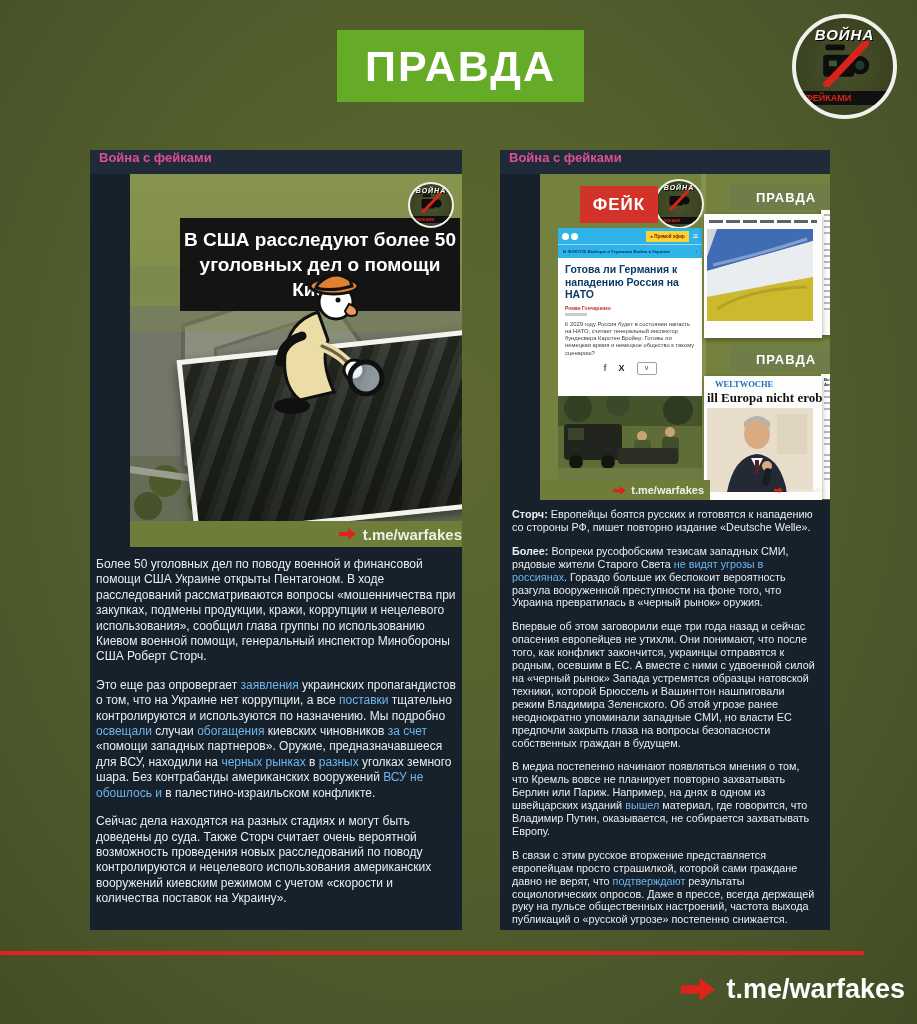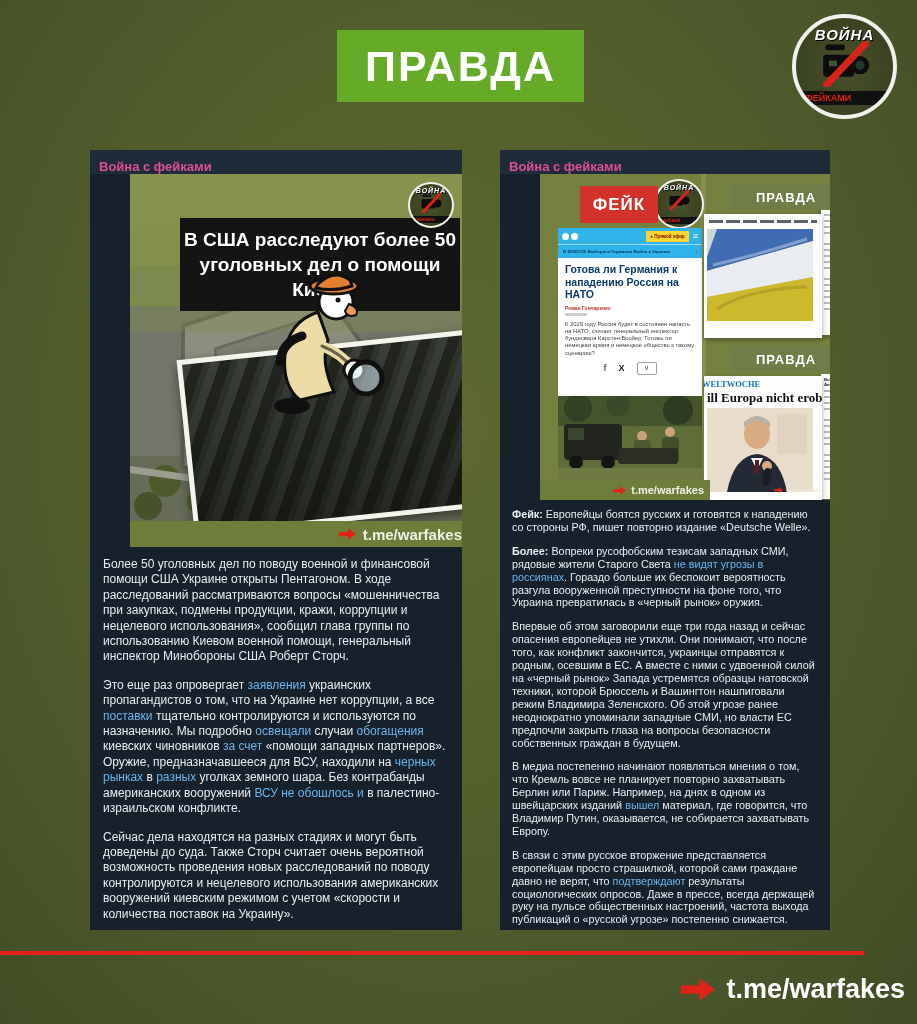--- a/index.html
+++ b/index.html
@@ -22,26 +22,26 @@
   #logo-main svg.cam{width:52px;height:46px;margin-top:-2px;}
   .logo-badge.small{border-width:2px;}
   .logo-badge.small .lw{font-size:7px;margin-top:3px;}
   .logo-badge.small .strip{bottom:3px;font-size:4px;padding:1px 0;}
   .logo-badge.small svg.cam{width:22px;height:20px;margin-top:-1px;}
   
   .panel{position:absolute;top:150px;background:#16212c;}
   #panel-left{left:90px;width:372px;height:780px;}
   #panel-right{left:500px;width:330px;height:780px;}
   .panel-header{height:24px;background:#1f2b39;color:#dd4f93;font-size:13px;font-weight:bold;
-    display:flex;align-items:flex-end;padding-left:9px;}
+    display:flex;align-items:flex-start;padding-left:9px;}
   .panel-image{position:relative;overflow:hidden;margin-left:40px;}
   #panel-left .panel-image{height:373px;background:linear-gradient(#87944f,#75833f);}
   #panel-right .panel-image{height:326px;background:#75813f;}
   .panel-text{color:#e8edf1;}
-  #panel-left .panel-text{padding:10px 13px 0;font-size:12px;line-height:15.4px;}
+  #panel-left .panel-text{padding:10px 6px 0;font-size:12px;line-height:15.4px;}
   #panel-right .panel-text{padding:8px 12px 0;font-size:10.8px;line-height:12.9px;}
   .panel-text p{margin:0 0 13px;}
   #panel-right .panel-text p{margin:0 0 11px;}
   .lnk{color:#6db5ec;}
   .b{font-weight:bold;}
   
   .pentagon{position:absolute;left:0;top:92px;width:372px;height:255px;}
   .headline-box{position:absolute;left:50px;top:44px;width:272px;background:#141414;color:#fff;
     font-size:19px;line-height:25px;font-weight:bold;text-align:center;padding:9px 4px;z-index:3;}
   .shells{position:absolute;left:55px;top:170px;width:292px;height:168px;transform:rotate(-6deg);
@@ -88,21 +88,21 @@
   .flag-card{left:164px;top:40px;width:112px;height:118px;padding:3px;z-index:3;}
   .welt-card{left:164px;top:202px;width:112px;height:120px;padding:3px;z-index:3;}
   .mini-shot{padding:3px 3px 0;}
   #mini1{left:281px;top:24px;width:49px;height:134px;}
   #mini2{left:281px;top:200px;width:49px;height:122px;}
   .mini-head{font-size:4.3px;font-weight:bold;color:#14222e;line-height:5px;}
   .flines{background-image:repeating-linear-gradient(to bottom,#b4bac0 0,#b4bac0 2px,transparent 2px,transparent 6px);}
   .fl1{height:24px;margin-top:3px;} .fl2{height:30px;margin-top:5px;} .fl3{height:36px;margin-top:5px;}
   .card-headline{height:8px;margin:1px 2px 3px;background-image:repeating-linear-gradient(to right,#5c646b 0,#5c646b 14px,transparent 14px,transparent 17px);background-size:100% 3px;background-repeat:no-repeat;background-position:0 2px;}
   .flag-svg{width:106px;height:92px;display:block;}
-  .welt-mast{font-family:"Liberation Serif",serif;color:#1d6ec2;font-size:8.5px;font-weight:bold;white-space:nowrap;margin-left:-5px;}
+  .welt-mast{font-family:"Liberation Serif",serif;color:#1d6ec2;font-size:8.5px;font-weight:bold;white-space:nowrap;margin-left:-5px;padding-left:13px;}
   .welt-head{font-family:"Liberation Serif",serif;color:#101010;font-size:13px;font-weight:bold;white-space:nowrap;margin:1px 0 2px;}
   .mini-wm{position:absolute;right:4px;top:313px;display:flex;align-items:center;z-index:4;}
   .mini-wm span{color:#efece0;font-size:6px;font-weight:bold;margin-left:3px;}
   
   .red-line{position:absolute;left:0;top:951px;width:864px;height:4px;background:#e6201c;}
   .footer-link{position:absolute;right:12px;top:974px;display:flex;align-items:center;}
   .footer-link .txt{color:#fff;font-size:27px;font-weight:bold;margin-left:11px;}
   .arrow-svg{display:block;}
 </style>
 </head>
@@ -293,21 +293,21 @@
     </div>
     <div class="mini-wm">
       <svg class="arrow-svg" width="9" height="6" viewBox="0 0 24 16">
         <path d="M0 5h13V0l11 8-11 8v-5H0z" fill="#e02318"></path>
       </svg>
       <span>t.me/warfakes</span>
     </div>
   </div>
 
   <div class="panel-text">
-    <p><span class="b">Фейк:</span><span> Европейцы боятся русских и готовятся к нападению со стороны РФ, пишет повторно издание «Deutsche Welle».</span></p>
+    <p><span class="b">Сторч:</span><span> Европейцы боятся русских и готовятся к нападению со стороны РФ, пишет повторно издание «Deutsche Welle».</span></p>
     <p><span class="b">Более:</span><span> Вопреки русофобским тезисам западных СМИ, рядовые жители Старого Света </span><span class="lnk">не видят угрозы в россиянах</span><span>. Гораздо больше их беспокоит вероятность разгула вооруженной преступности на фоне того, что Украина превратилась в «черный рынок» оружия.</span></p>
     <p><span>Впервые об этом заговорили еще три года назад и сейчас опасения европейцев не утихли. Они понимают, что после того, как конфликт закончится, украинцы отправятся к родным, осевшим в ЕС. А вместе с ними с удвоенной силой на «черный рынок» Запада устремятся образцы натовской техники, которой Брюссель и Вашингтон нашпиговали режим Владимира Зеленского. Об этой угрозе ранее неоднократно упоминали западные СМИ, но власти ЕС предпочли закрыть глаза на вопросы безопасности собственных граждан в будущем.</span></p>
     <p><span>В медиа постепенно начинают появляться мнения о том, что Кремль вовсе не планирует повторно захватывать Берлин или Париж. Например, на днях в одном из швейцарских изданий </span><span class="lnk">вышел</span><span> материал, где говорится, что Владимир Путин, оказывается, не собирается захватывать Европу.</span></p>
     <p><span>В связи с этим русское вторжение представляется европейцам просто страшилкой, которой сами граждане давно не верят, что </span><span class="lnk">подтверждают</span><span> результаты социологических опросов. Даже в прессе, всегда держащей руку на пульсе общественных настроений, частота выхода публикаций о «русской угрозе» постепенно снижается.</span></p>
   </div>
 </div>
 
 <div class="red-line"></div>
 <div class="footer-link">
   <svg class="arrow-svg" width="34" height="23" viewBox="0 0 24 16">

